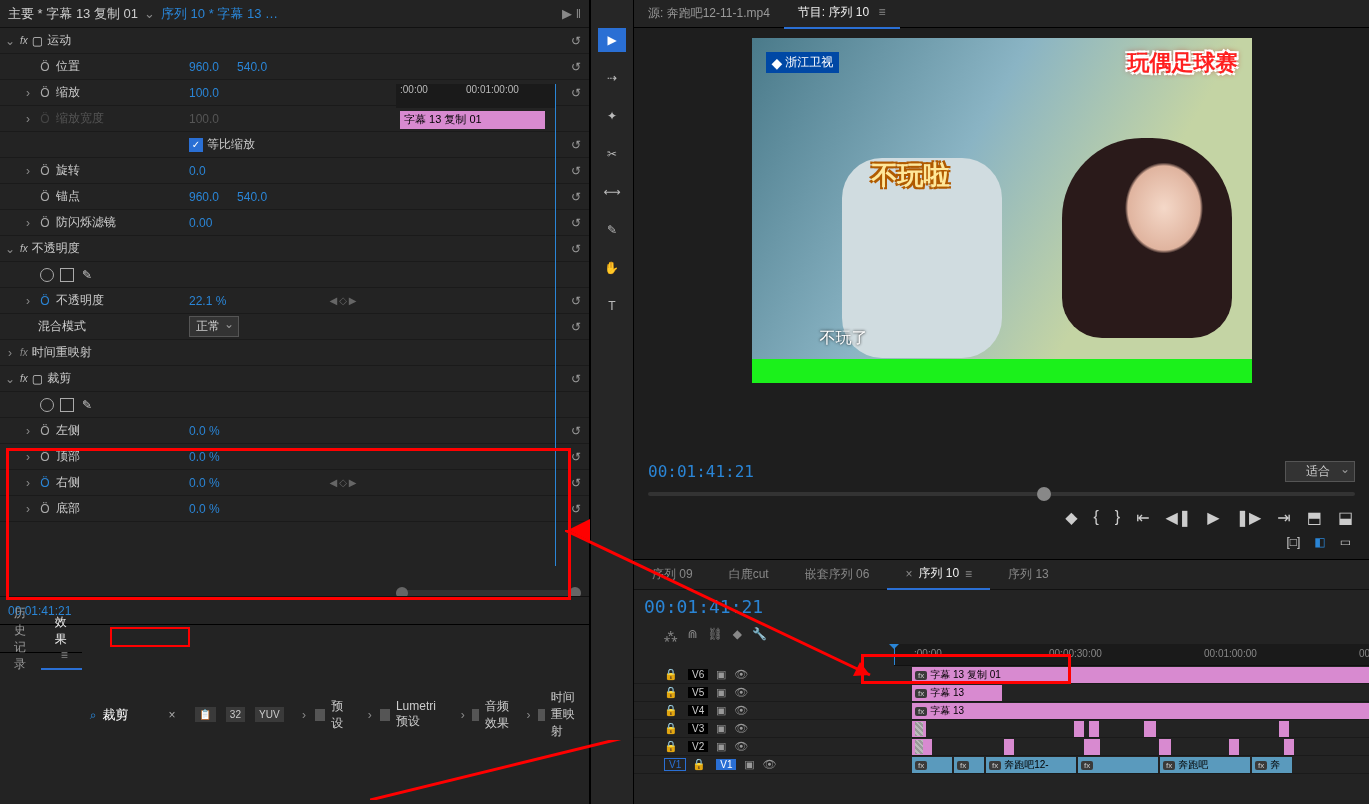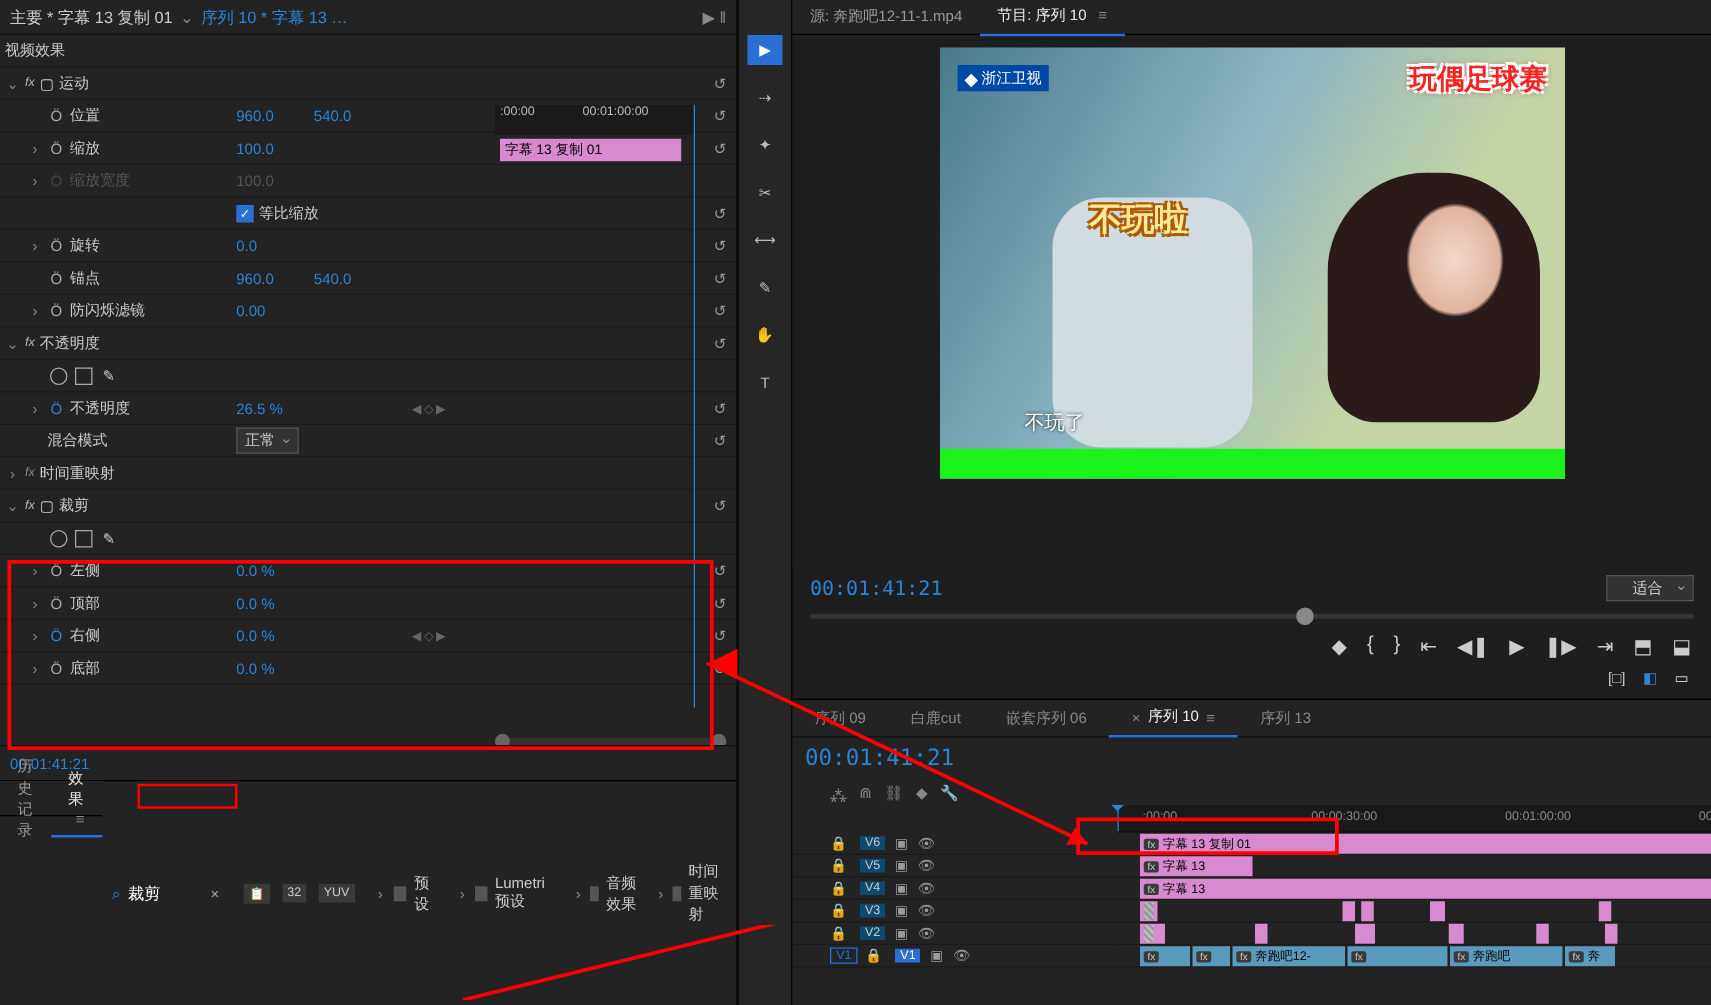--- a/index.html
+++ b/index.html
@@ -17,21 +17,21 @@
 .ec-header { display: flex; align-items: center; height: 28px; padding: 0 8px; background: #232323; border-bottom: 1px solid #111; font-size: 13px; white-space: nowrap; overflow: hidden; }
 .ec-header .left-txt { color: #ccc; }
 .ec-header .caret { color: #888; margin: 0 6px; }
 .ec-header .link { color: #2a85d6; }
 .ec-header .arrows { margin-left: auto; color: #888; }
 
 
 .props { flex: 1; overflow: hidden; background: #232323; position: relative; }
 .prop-row { display: flex; align-items: center; height: 26px; border-bottom: 1px solid #1a1a1a; padding-left: 4px; }
 .prop-row .left { display: flex; align-items: center; gap: 4px; width: 185px; }
-.prop-row .val { display: flex; gap: 32px; color: #2a85d6; width: 130px; }
+.prop-row .val { display: flex; gap: 18px; color: #2a85d6; width: 130px; }
 .prop-row .val span { cursor: text; }
 .prop-row .val.dim { color: #555; }
 .prop-row .keybtns { display: flex; gap: 2px; color: #666; width: 48px; justify-content: center; font-size: 10px; }
 .prop-row .reset { margin-left: auto; margin-right: 8px; color: #999; cursor: pointer; }
 .tw { color: #888; cursor: pointer; display: inline-block; width: 12px; text-align: center; }
 .fx { color: #888; font-size: 10px; font-style: italic; }
 .fx.on { color: #bbb; }
 .stopwatch { display: inline-block; width: 14px; height: 14px; color: #aaa; text-align: center; line-height: 14px; }
 .stopwatch.active { color: #2a85d6; }
 .icon-sq { display: inline-block; width: 14px; height: 14px; border: 1px solid #aaa; margin-left: 2px; }
@@ -96,21 +96,21 @@
 .tl-head .tc { color: #2a85d6; font-family: monospace; font-size: 18px; }
 .tl-icons { display: flex; gap: 10px; color: #888; margin-top: 4px; padding-left: 30px; }
 .ruler { height: 22px; background: #1a1a1a; position: relative; color: #888; font-size: 10px; margin-left: 260px; border-bottom: 1px solid #111; }
 .ruler .tick { position: absolute; top: 4px; }
 .playhead { position: absolute; top: 0; bottom: 0; width: 1px; background: #2a85d6; left: 0px; }
 .playhead::before { content: ""; position: absolute; top: 0; left: -5px; border: 5px solid transparent; border-top-color: #2a85d6; }
 .tracks { display: flex; }
 .track-heads { width: 260px; }
 .track-head { display: flex; align-items: center; height: 18px; gap: 6px; padding-left: 30px; border-bottom: 1px solid #1a1a1a; font-size: 11px; }
 .track-head .lock, .track-head .mute, .track-head .eye { color: #999; cursor: pointer; width: 14px; text-align: center; }
-.track-head .tag { background: #0c4a6e; padding: 0 4px; margin-left: 4px; font-size: 10px; }
+.track-head .tag { background: #000000; padding: 0 4px; margin-left: 4px; font-size: 10px; }
 .track-head .tag.sel { background: #2a6fd4; color: #fff; }
 .track-head .srctag { color: #2a6fd4; border: 1px solid #2a6fd4; padding: 0 4px; font-size: 10px; }
 .track-content { flex: 1; position: relative; }
 .track-lane { height: 18px; border-bottom: 1px solid #1a1a1a; position: relative; }
 .clip { position: absolute; height: 16px; top: 1px; font-size: 10px; padding-left: 3px; overflow: hidden; white-space: nowrap; display: flex; align-items: center; gap: 3px; }
 .clip.pink { background: #d88ad0; color: #000; }
 .clip.blue { background: #5a9abd; color: #000; }
 .clip .fxbadge { background: #3a3a3a; color: #ccc; font-size: 8px; padding: 0 3px; border-radius: 2px; }
 .clip .sm { background: repeating-linear-gradient(45deg,#999,#999 2px,#bbb 2px,#bbb 4px); width: 8px; height: 14px; display: inline-block; }
 
@@ -136,25 +136,20 @@
   </div>
 
   <div class="props">
     <div class="ec-right">
       <span style="position:absolute;left:4px">:00:00</span>
       <span style="position:absolute;left:70px">00:01:00:00</span>
     </div>
     <div class="ec-right-clip">字幕 13 复制 01</div>
     <div class="ec-playhead"></div>
 
-    <div class="prop-row section-hdr" style="color:#ccc;">
-      <div class="left">
-            <span>视频效果</span>
-          </div>
-    </div>
     <div class="prop-row">
       <div class="left">
             <span class="tw">⌄</span>
             <span class="fx on">fx</span>
             <span>▢</span>
             <span>运动</span>
           </div>
       <span class="reset">↺</span>
     </div>
     <div class="prop-row">
@@ -246,21 +241,21 @@
             <span style="margin-left:4px">✎</span>
           </div>
     </div>
     <div class="prop-row">
       <div class="left indent1">
             <span class="tw">›</span>
             <span class="stopwatch active">Ö</span>
             <span>不透明度</span>
           </div>
       <div class="val">
-            <span>26.5 %</span>
+            <span>22.1 %</span>
           </div>
       <div class="keybtns">
             <span>◀</span>
             <span>◇</span>
             <span>▶</span>
           </div>
       <span class="reset">↺</span>
     </div>
     <div class="prop-row">
       <div class="left indent2">

